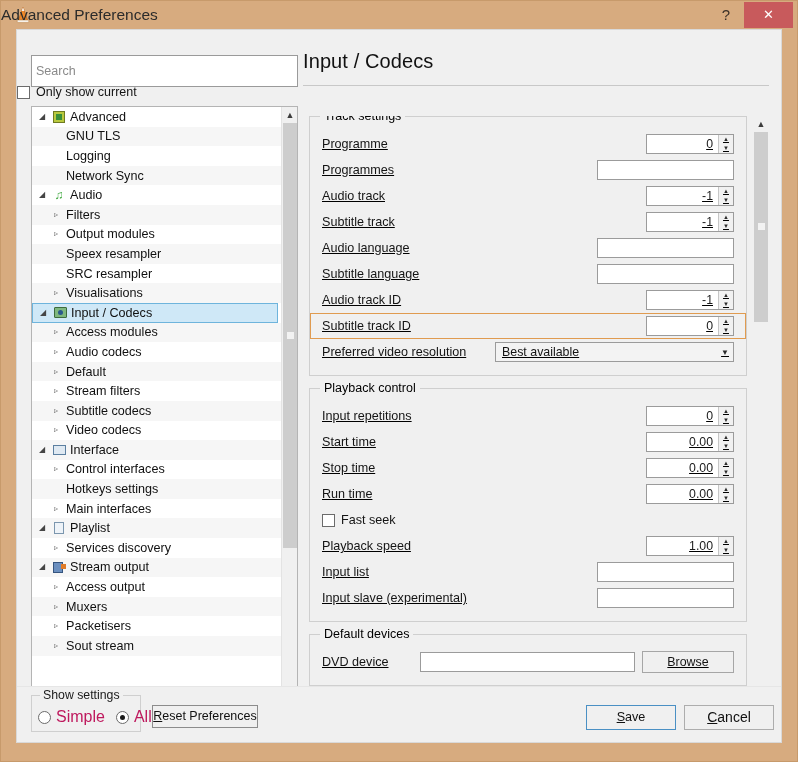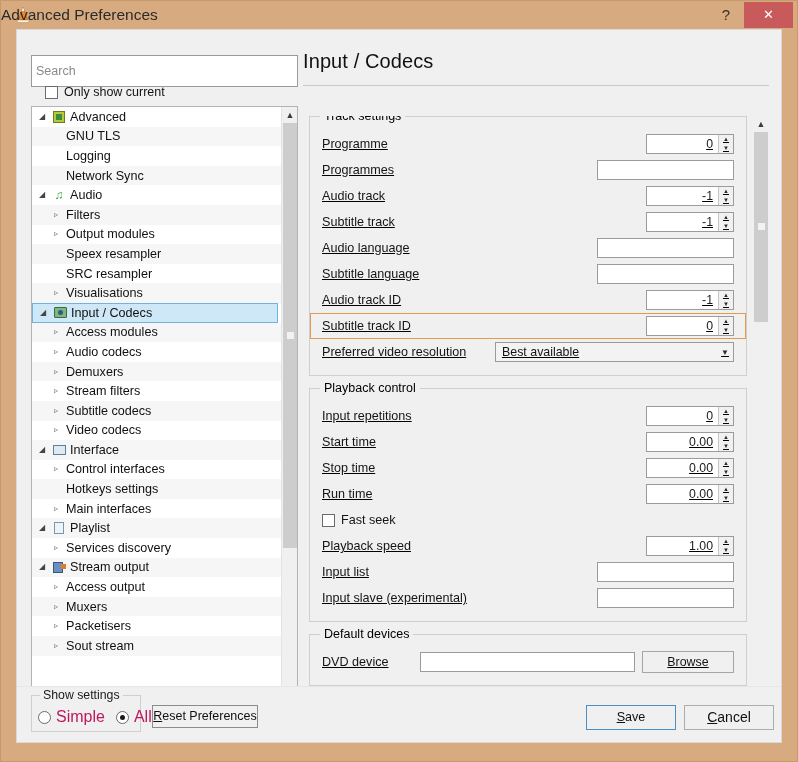--- a/index.html
+++ b/index.html
@@ -68,21 +68,21 @@
     background: #ffffff;
     font-family: "Liberation Sans", sans-serif;
     font-size: 12.5px;
     color: #1a1a1a;
     padding: 15px 4px;
     outline: none;
   }
   #search-input::placeholder { color: #8a8a8a; }
 
   #onlycurrent-row {
-    position: absolute; left: 28px; top: 53px;
+    position: absolute; left: 0; top: 53px;
     height: 18px;
     display: flex; align-items: center; gap: 6px;
     cursor: default;
   }
   .cb {
     width: 13px; height: 13px;
     border: 1px solid #6b6b6b;
     background: #ffffff;
     flex: 0 0 auto;
   }
@@ -471,21 +471,21 @@
             <span class="tw-label">Access modules</span>
           </div>
           <div class="tree-row">
             <span class="tw-arrow closed" style="margin-left: 14px;">▹</span>
             <span class="tw-icon" style="flex: 0 0 0px; width: 0px;"></span>
             <span class="tw-label">Audio codecs</span>
           </div>
           <div class="tree-row alt">
             <span class="tw-arrow closed" style="margin-left: 14px;">▹</span>
             <span class="tw-icon" style="flex: 0 0 0px; width: 0px;"></span>
-            <span class="tw-label">Demuxers</span>
+            <span class="tw-label">Default</span>
           </div>
           <div class="tree-row">
             <span class="tw-arrow closed" style="margin-left: 14px;">▹</span>
             <span class="tw-icon" style="flex: 0 0 0px; width: 0px;"></span>
             <span class="tw-label">Stream filters</span>
           </div>
           <div class="tree-row alt">
             <span class="tw-arrow closed" style="margin-left: 14px;">▹</span>
             <span class="tw-icon" style="flex: 0 0 0px; width: 0px;"></span>
             <span class="tw-label">Subtitle codecs</span>

